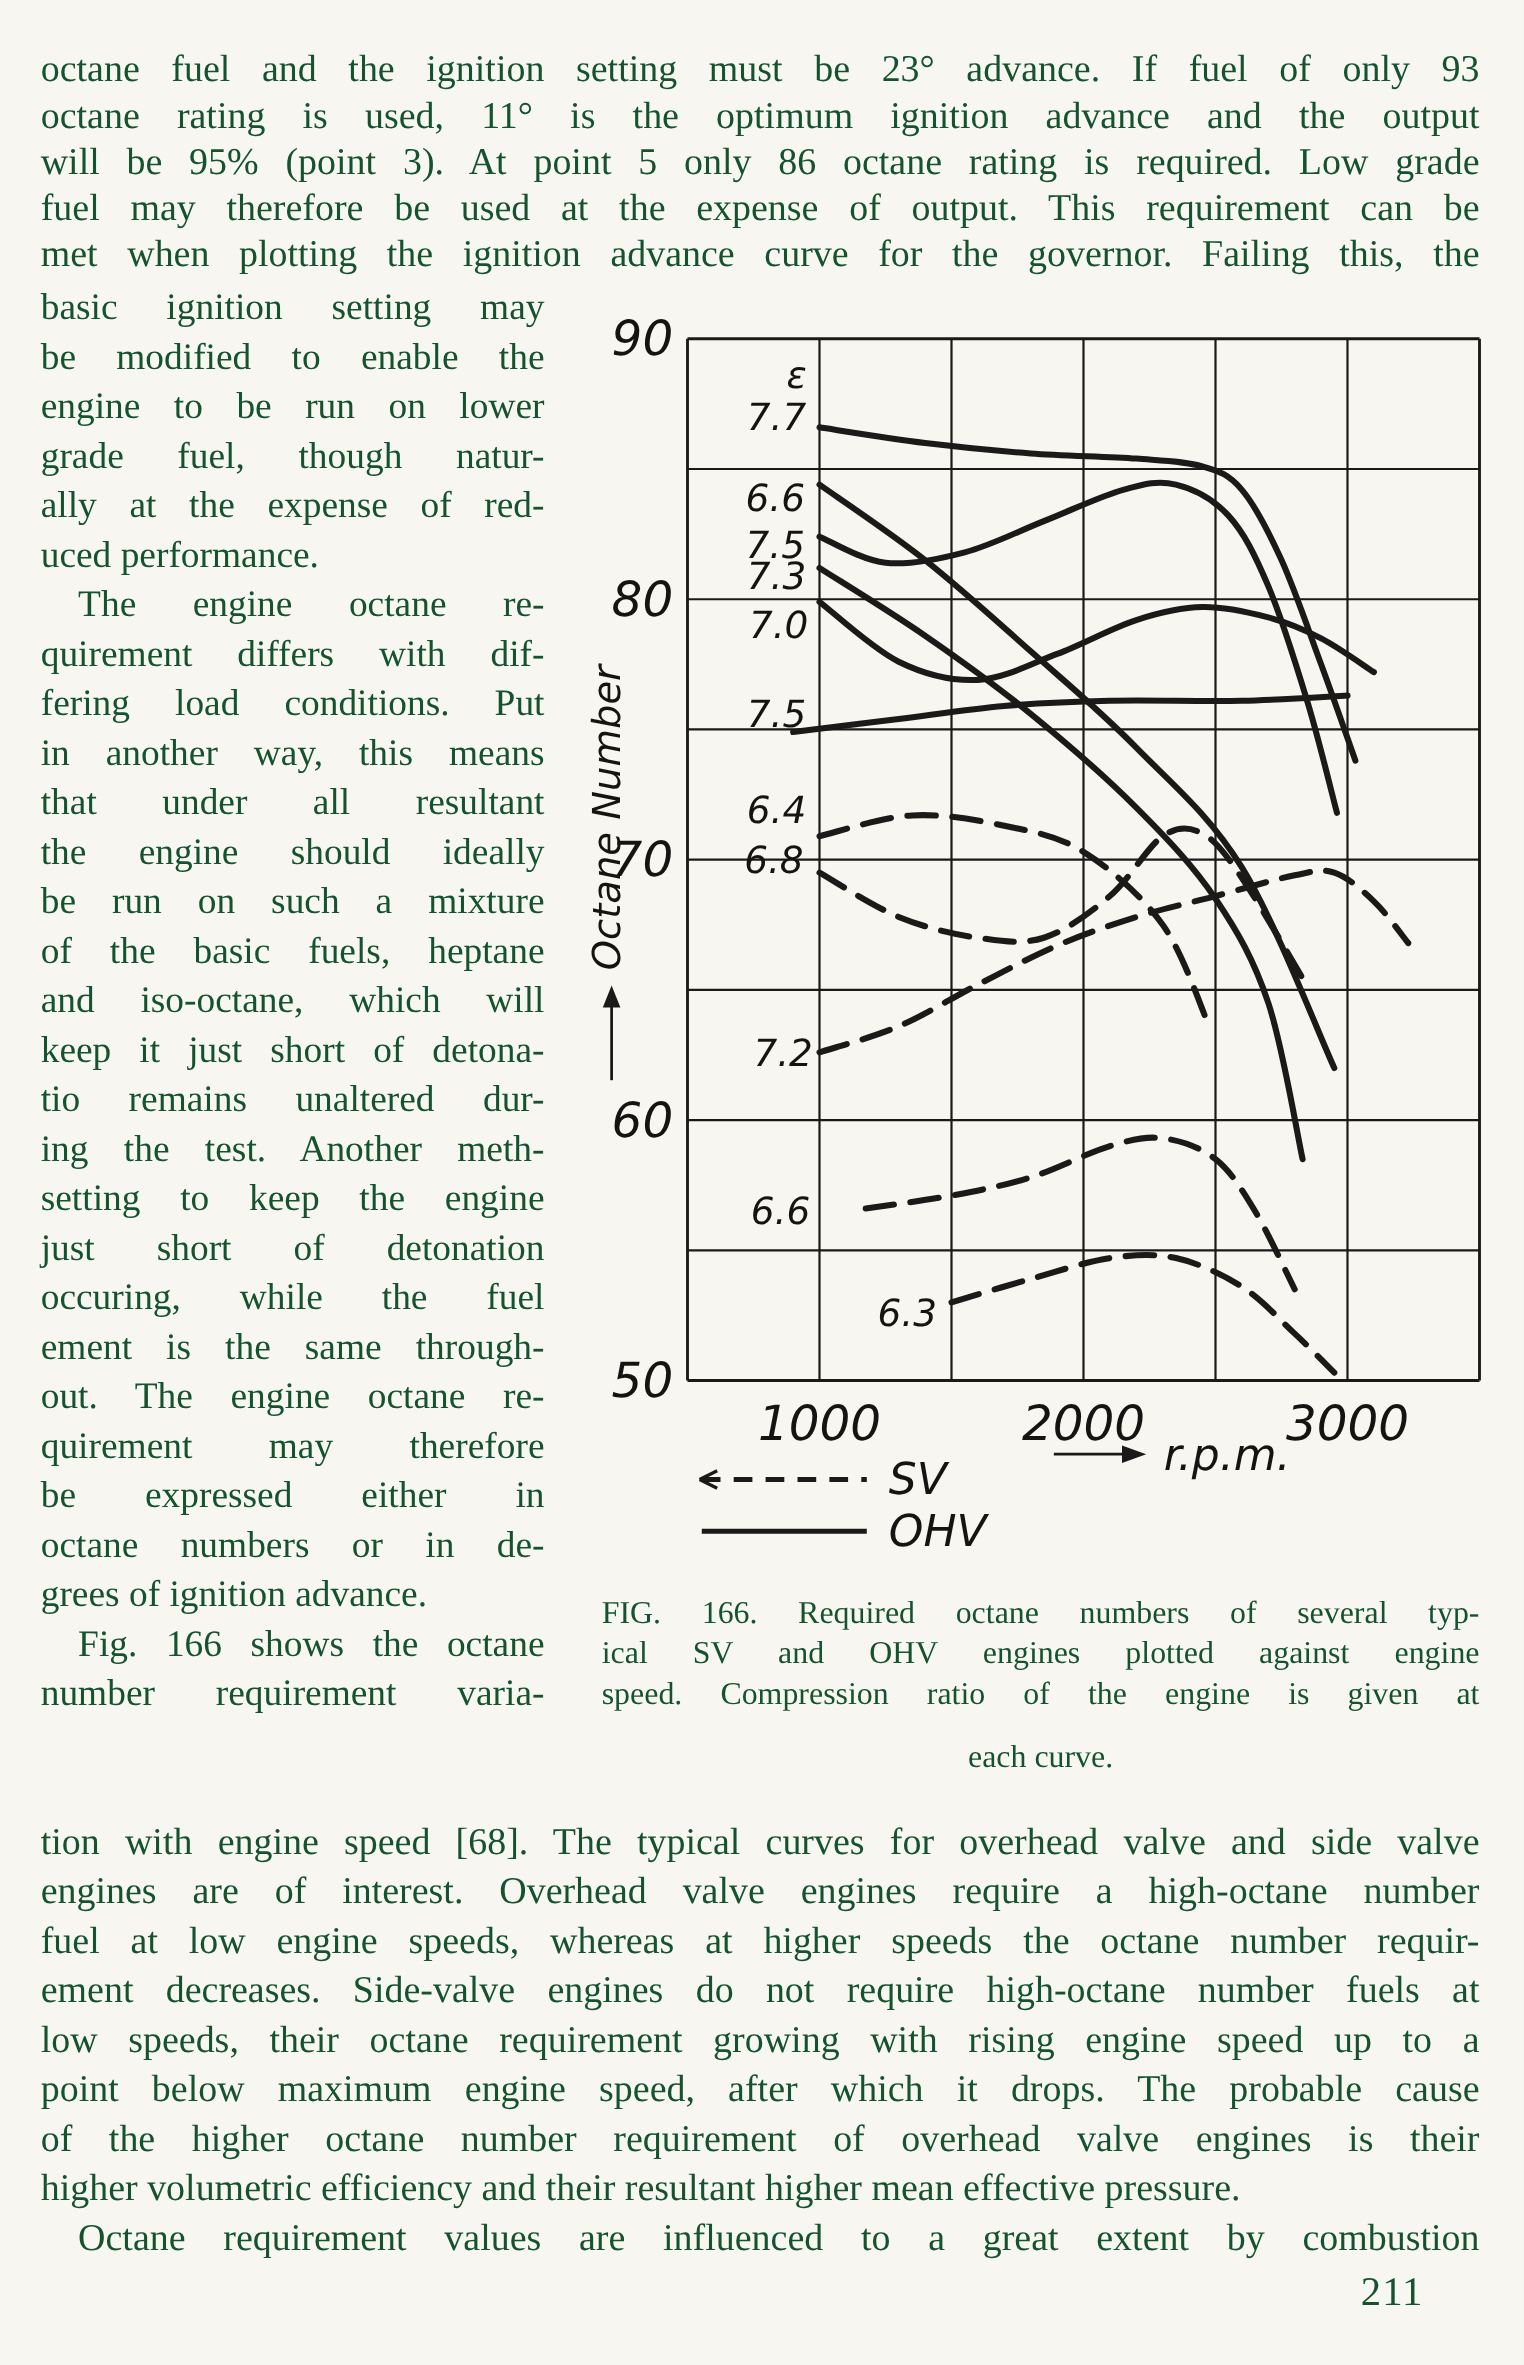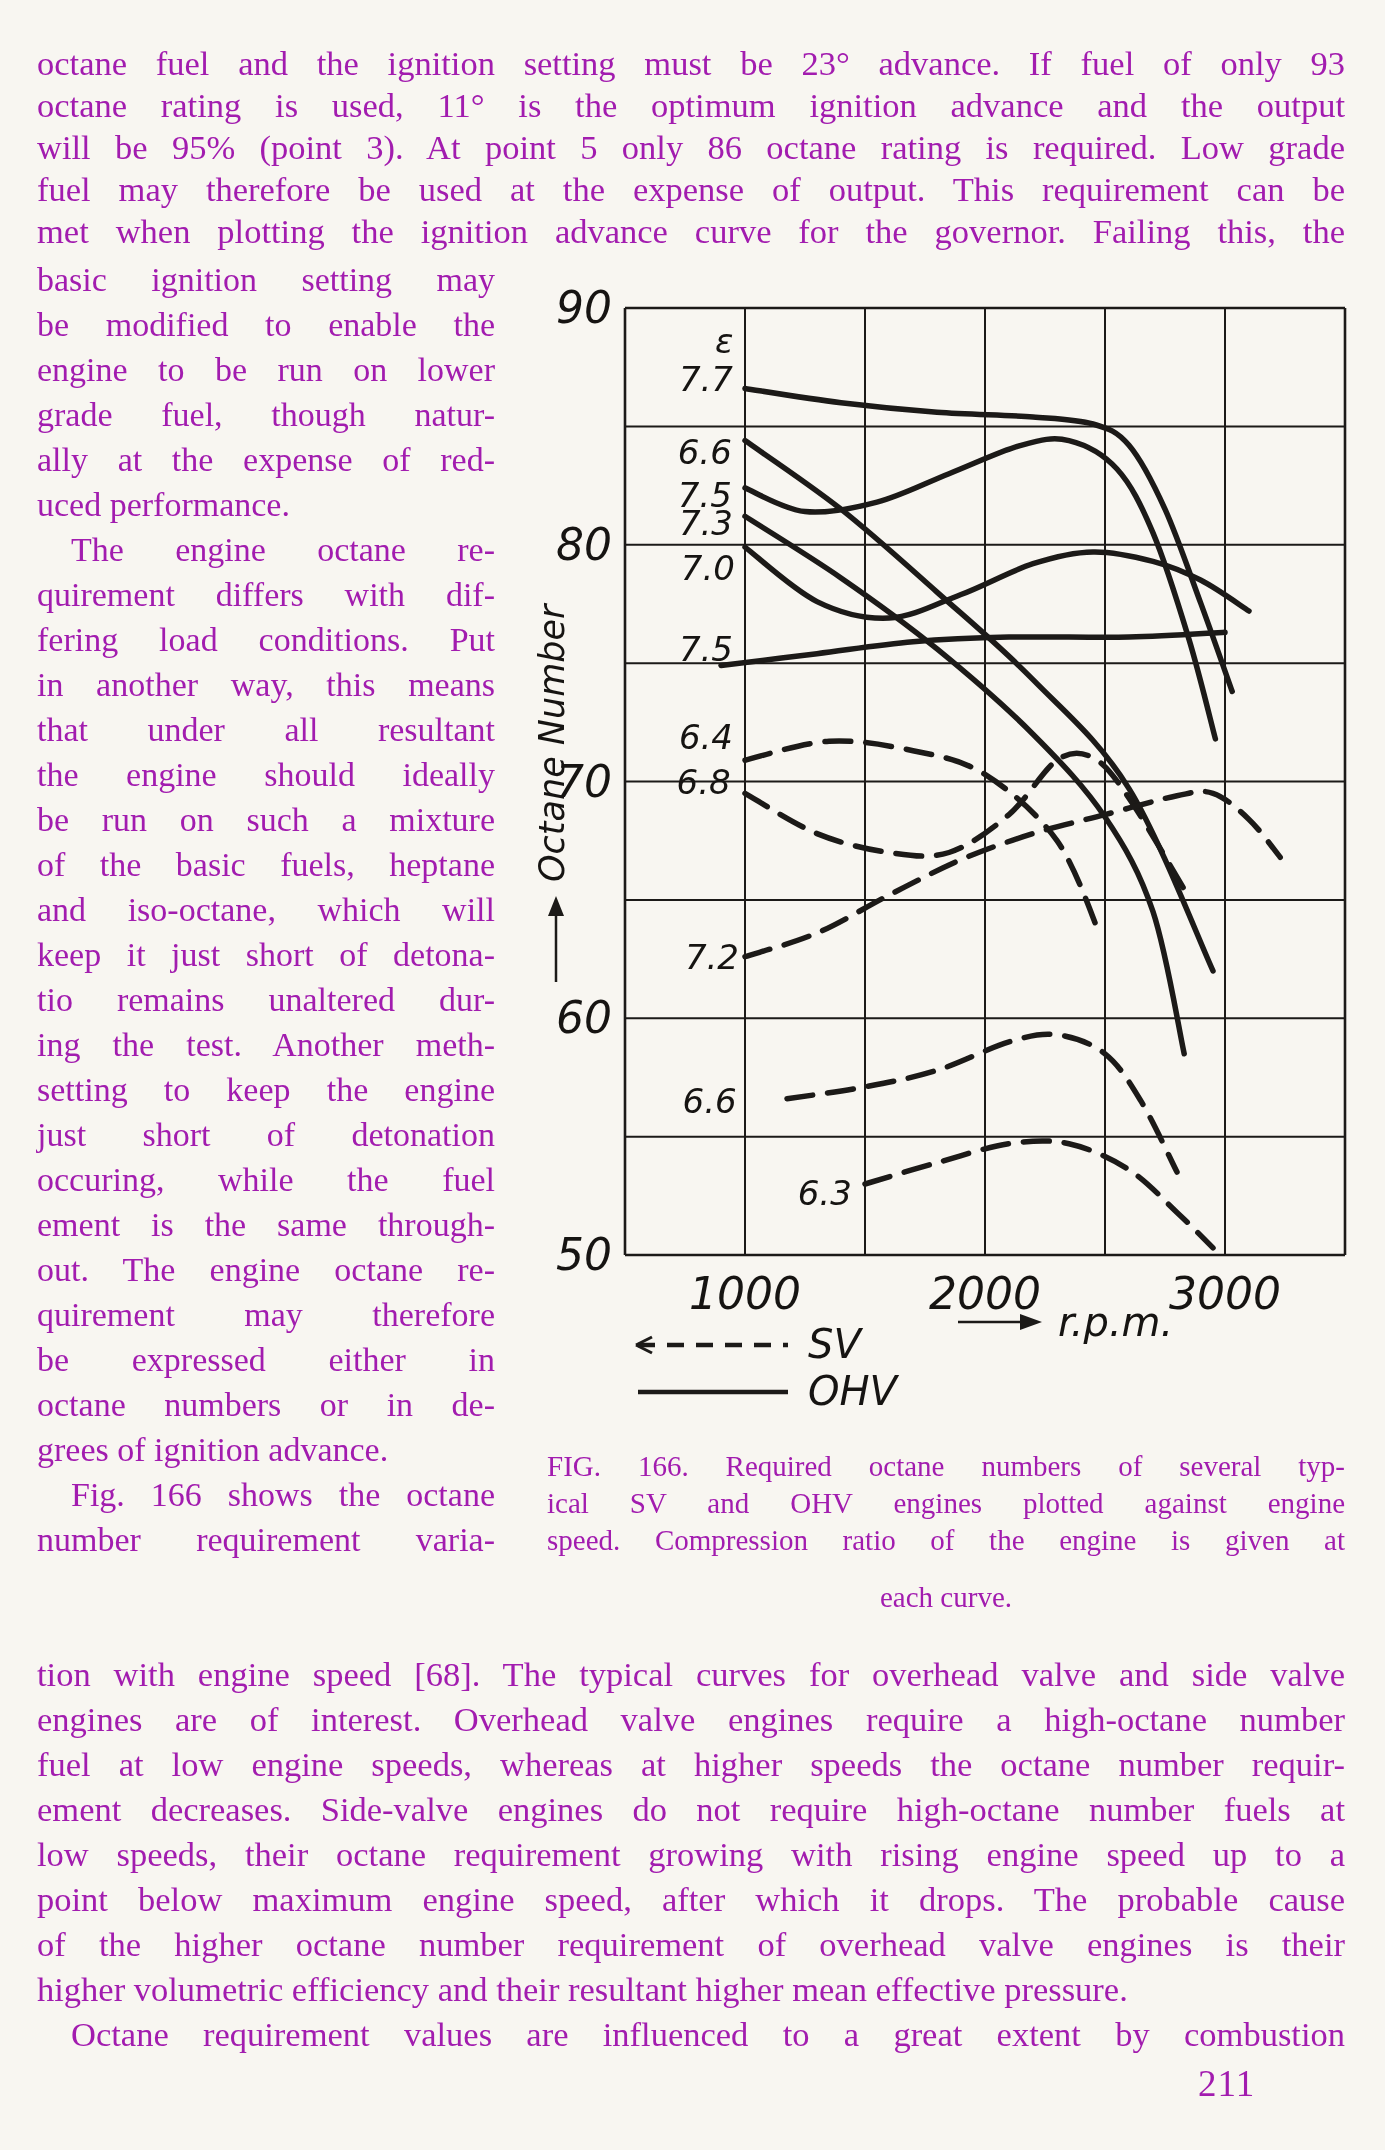--- a/index.html
+++ b/index.html
@@ -1,28 +1,28 @@
 <!DOCTYPE html>
 <html><head>
 <meta charset="utf-8">
 <style>
   html,body{margin:0;padding:0;}
   body{width:1385px;height:2150px;background:#e9e7e2;}
   .page{position:relative;width:1385px;height:2150px;background:#f8f6f1;overflow:hidden;
-        color:#a21caf;font-family:"Liberation Serif","DejaVu Serif",serif;}
+        color:#14532d;font-family:"Liberation Serif","DejaVu Serif",serif;}
   .jline{text-align:justify;text-align-last:justify;white-space:normal;}
   .jline.end{text-align-last:left;}
   .jline.center{text-align-last:center;margin-top:20px;}
   .jline.indent{text-indent:34px;}
   .top-para{position:absolute;top:42px;left:37px;width:1308px;font-size:34.5px;line-height:42px;}
   .left-col{position:absolute;top:257px;left:37px;width:458px;font-size:34px;line-height:45px;}
   .fig-svg{position:absolute;top:250px;left:520px;}
   .caption{position:absolute;top:1448px;left:547px;width:798px;font-size:29px;line-height:37px;}
   .bottom-para{position:absolute;top:1652px;left:37px;width:1308px;font-size:34.5px;line-height:45px;}
-  .page-number{position:absolute;top:2062px;left:1198px;font-size:37px;letter-spacing:1px;}
+  .page-number{position:absolute;top:2062px;left:1237px;font-size:37px;letter-spacing:1px;}
   
   .tick{font:italic 44px "DejaVu Sans",sans-serif;fill:#161412;}
   .clabel{font:italic 34px "DejaVu Sans",sans-serif;fill:#161412;}
   .axlabel{font:italic 35px "DejaVu Sans",sans-serif;fill:#161412;}
   .leg{font:italic 40px "DejaVu Sans",sans-serif;fill:#161412;}
 </style>
 </head>
 <body>
 
 <div class="page">

